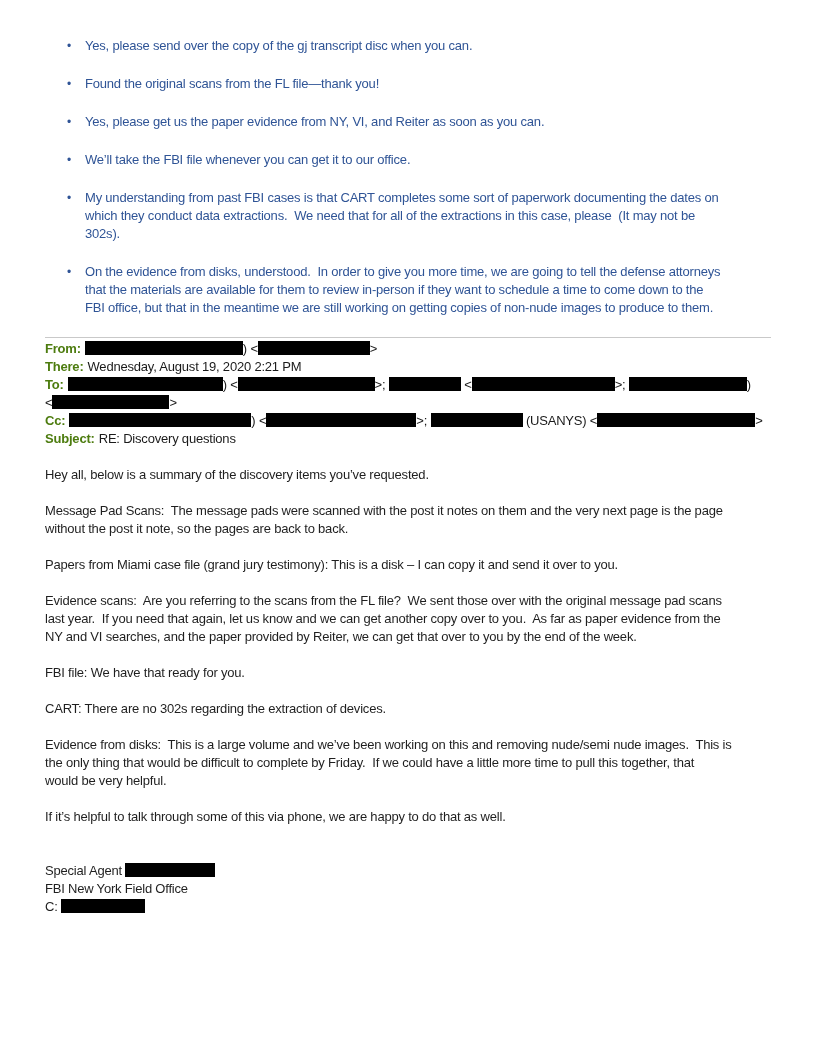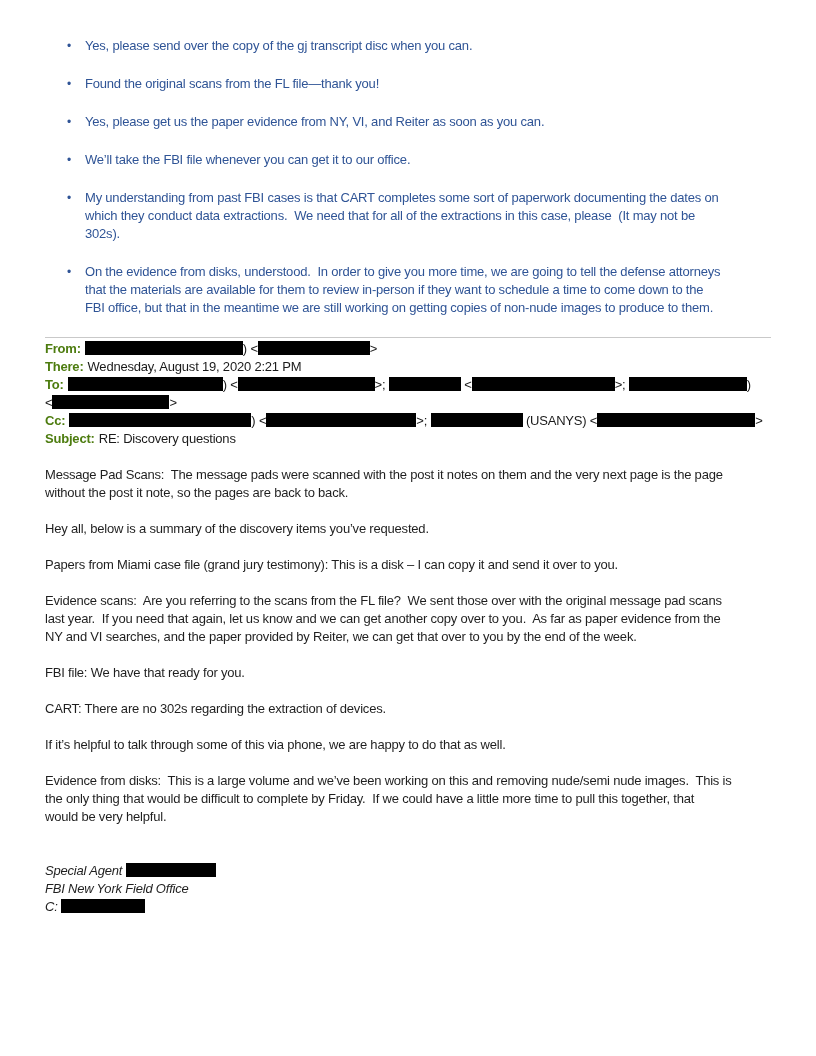--- a/index.html
+++ b/index.html
@@ -16,21 +16,21 @@
   .bullets .dot { position:absolute; left:22px; top:0; font-size:12px; }
   
   .hdr { border-top:1px solid #c9c9c9; padding-top:2px; color:#1a1a1a; }
   .hdr-line { white-space:pre; }
   .hlabel { font-weight:bold; color:#4d7c0f; margin-right:4px; }
   .redaction { display:inline-block; background:#000000; height:14px; vertical-align:-2px; }
   
   .bodytext { padding-top:18px; }
   .para { margin:0 0 18px 0; white-space:pre; }
   
-  .sig { margin-top:36px;font-style:italic; }
+  .sig { margin-top:36px; }
   .sig-line { white-space:pre; }
 </style>
 </head>
 <body>
 
 <div class="page">
 
   <ul class="bullets">
     <li><span class="dot">•</span><span>Yes, please send over the copy of the gj transcript disc when you can.</span></li>
     <li><span class="dot">•</span><span>Found the original scans from the FL file—thank you!</span></li>
@@ -46,33 +46,33 @@
 
   <div class="hdr">
     <div class="hdr-line"><span class="hlabel">From:</span><span><span class="redaction" style="width: 158px;"></span><span>) &lt;</span><span class="redaction" style="width: 112px;"></span><span>&gt;</span></span></div>
     <div class="hdr-line"><span class="hlabel">There:</span><span><span>Wednesday, August 19, 2020 2:21 PM</span></span></div>
     <div class="hdr-line"><span class="hlabel">To:</span><span><span class="redaction" style="width: 155px;"></span><span>) &lt;</span><span class="redaction" style="width: 137px;"></span><span>&gt;; </span><span class="redaction" style="width: 72px;"></span><span> &lt;</span><span class="redaction" style="width: 143px;"></span><span>&gt;; </span><span class="redaction" style="width: 118px;"></span><span>)</span><br><span>&lt;</span><span class="redaction" style="width: 117px;"></span><span>&gt;</span></span></div>
     <div class="hdr-line"><span class="hlabel">Cc:</span><span><span class="redaction" style="width: 182px;"></span><span>) &lt;</span><span class="redaction" style="width: 150px;"></span><span>&gt;; </span><span class="redaction" style="width: 92px;"></span><span> (USANYS) &lt;</span><span class="redaction" style="width: 158px;"></span><span>&gt;</span></span></div>
     <div class="hdr-line"><span class="hlabel">Subject:</span><span><span>RE: Discovery questions</span></span></div>
   </div>
 
   <div class="bodytext">
+    <div class="para">Hey all, below is a summary of the discovery items you’ve requested.</div>
     <div class="para">Message Pad Scans:  The message pads were scanned with the post it notes on them and the very next page is the page
 without the post it note, so the pages are back to back.</div>
-    <div class="para">Hey all, below is a summary of the discovery items you’ve requested.</div>
     <div class="para">Papers from Miami case file (grand jury testimony): This is a disk – I can copy it and send it over to you.</div>
     <div class="para">Evidence scans:  Are you referring to the scans from the FL file?  We sent those over with the original message pad scans
 last year.  If you need that again, let us know and we can get another copy over to you.  As far as paper evidence from the
 NY and VI searches, and the paper provided by Reiter, we can get that over to you by the end of the week.</div>
     <div class="para">FBI file: We have that ready for you.</div>
     <div class="para">CART: There are no 302s regarding the extraction of devices.</div>
-    <div class="para">If it’s helpful to talk through some of this via phone, we are happy to do that as well.</div>
     <div class="para">Evidence from disks:  This is a large volume and we’ve been working on this and removing nude/semi nude images.  This is
 the only thing that would be difficult to complete by Friday.  If we could have a little more time to pull this together, that
 would be very helpful.</div>
+    <div class="para">If it’s helpful to talk through some of this via phone, we are happy to do that as well.</div>
   </div>
 
   <div class="sig">
     <div class="sig-line"><span><span>Special Agent </span><span class="redaction" style="width: 90px;"></span></span></div>
     <div class="sig-line"><span><span>FBI New York Field Office</span></span></div>
     <div class="sig-line"><span><span>C: </span><span class="redaction" style="width: 84px;"></span></span></div>
   </div>
 
 </div>
 

